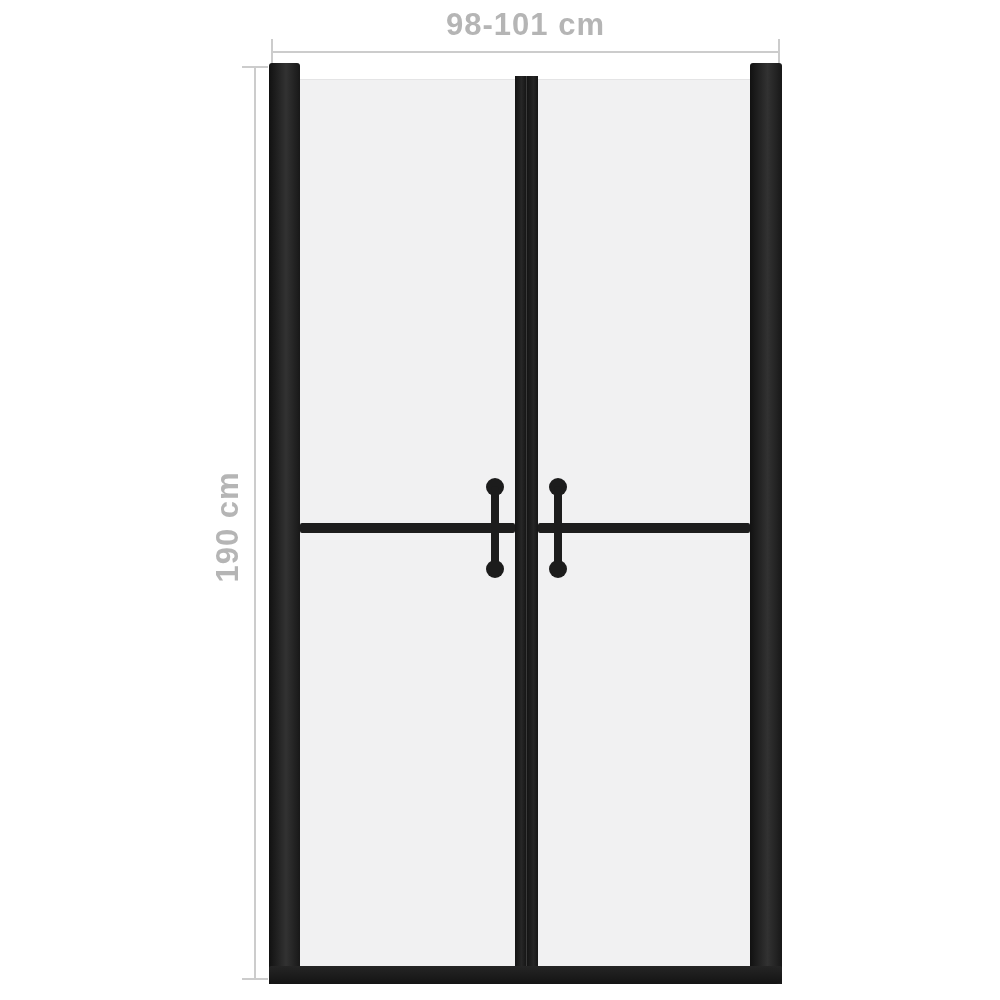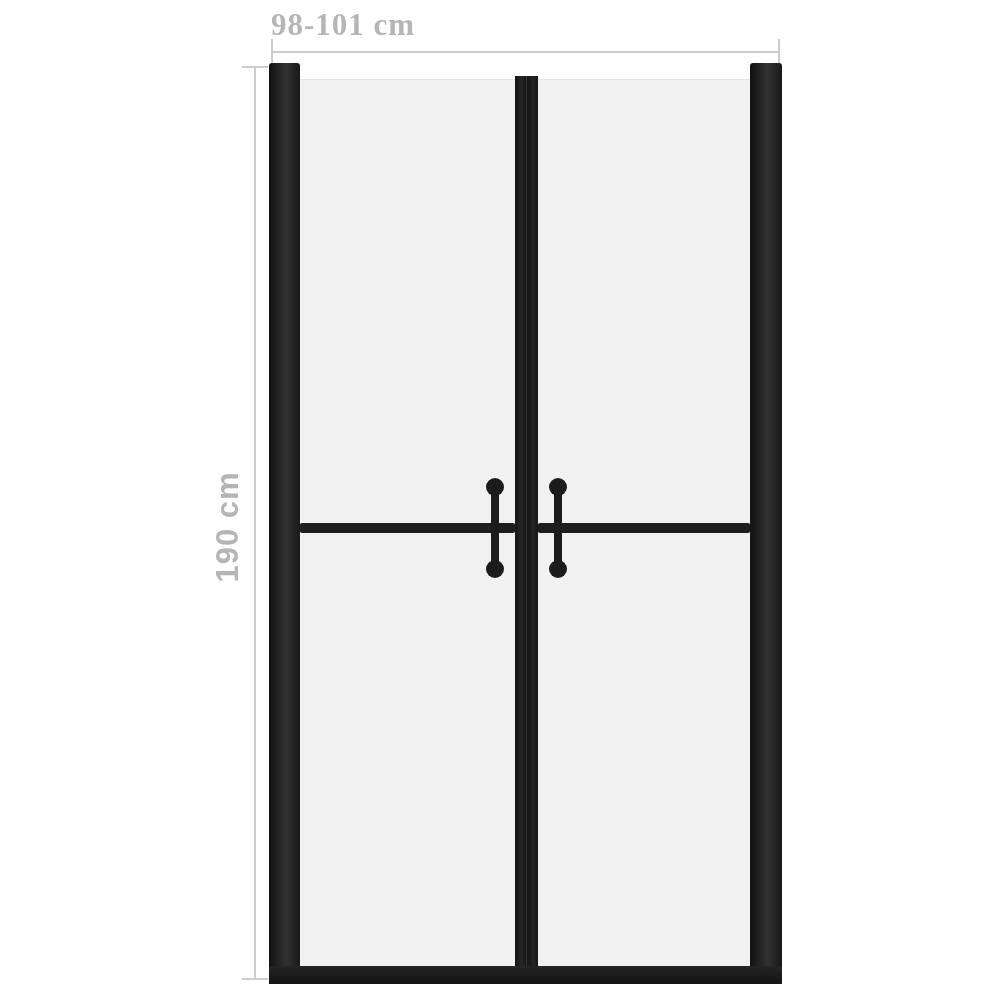--- a/index.html
+++ b/index.html
@@ -22,22 +22,21 @@
     font-weight: bold;
     font-size: 31px;
     letter-spacing: 1px;
     white-space: nowrap;
   }
   .dim-label-top {
     position: absolute;
     left: 271px;
     width: 509px;
     top: 7px;
-    text-align: left;
-    font-family: Liberation Serif, serif;
+    text-align: center;
   }
   .dim-label-left {
     position: absolute;
     left: 228px;
     top: 527px;
     transform: translate(-50%, -50%) rotate(-90deg);
   }
   .dim-line-h {
     position: absolute;
     left: 271px;

